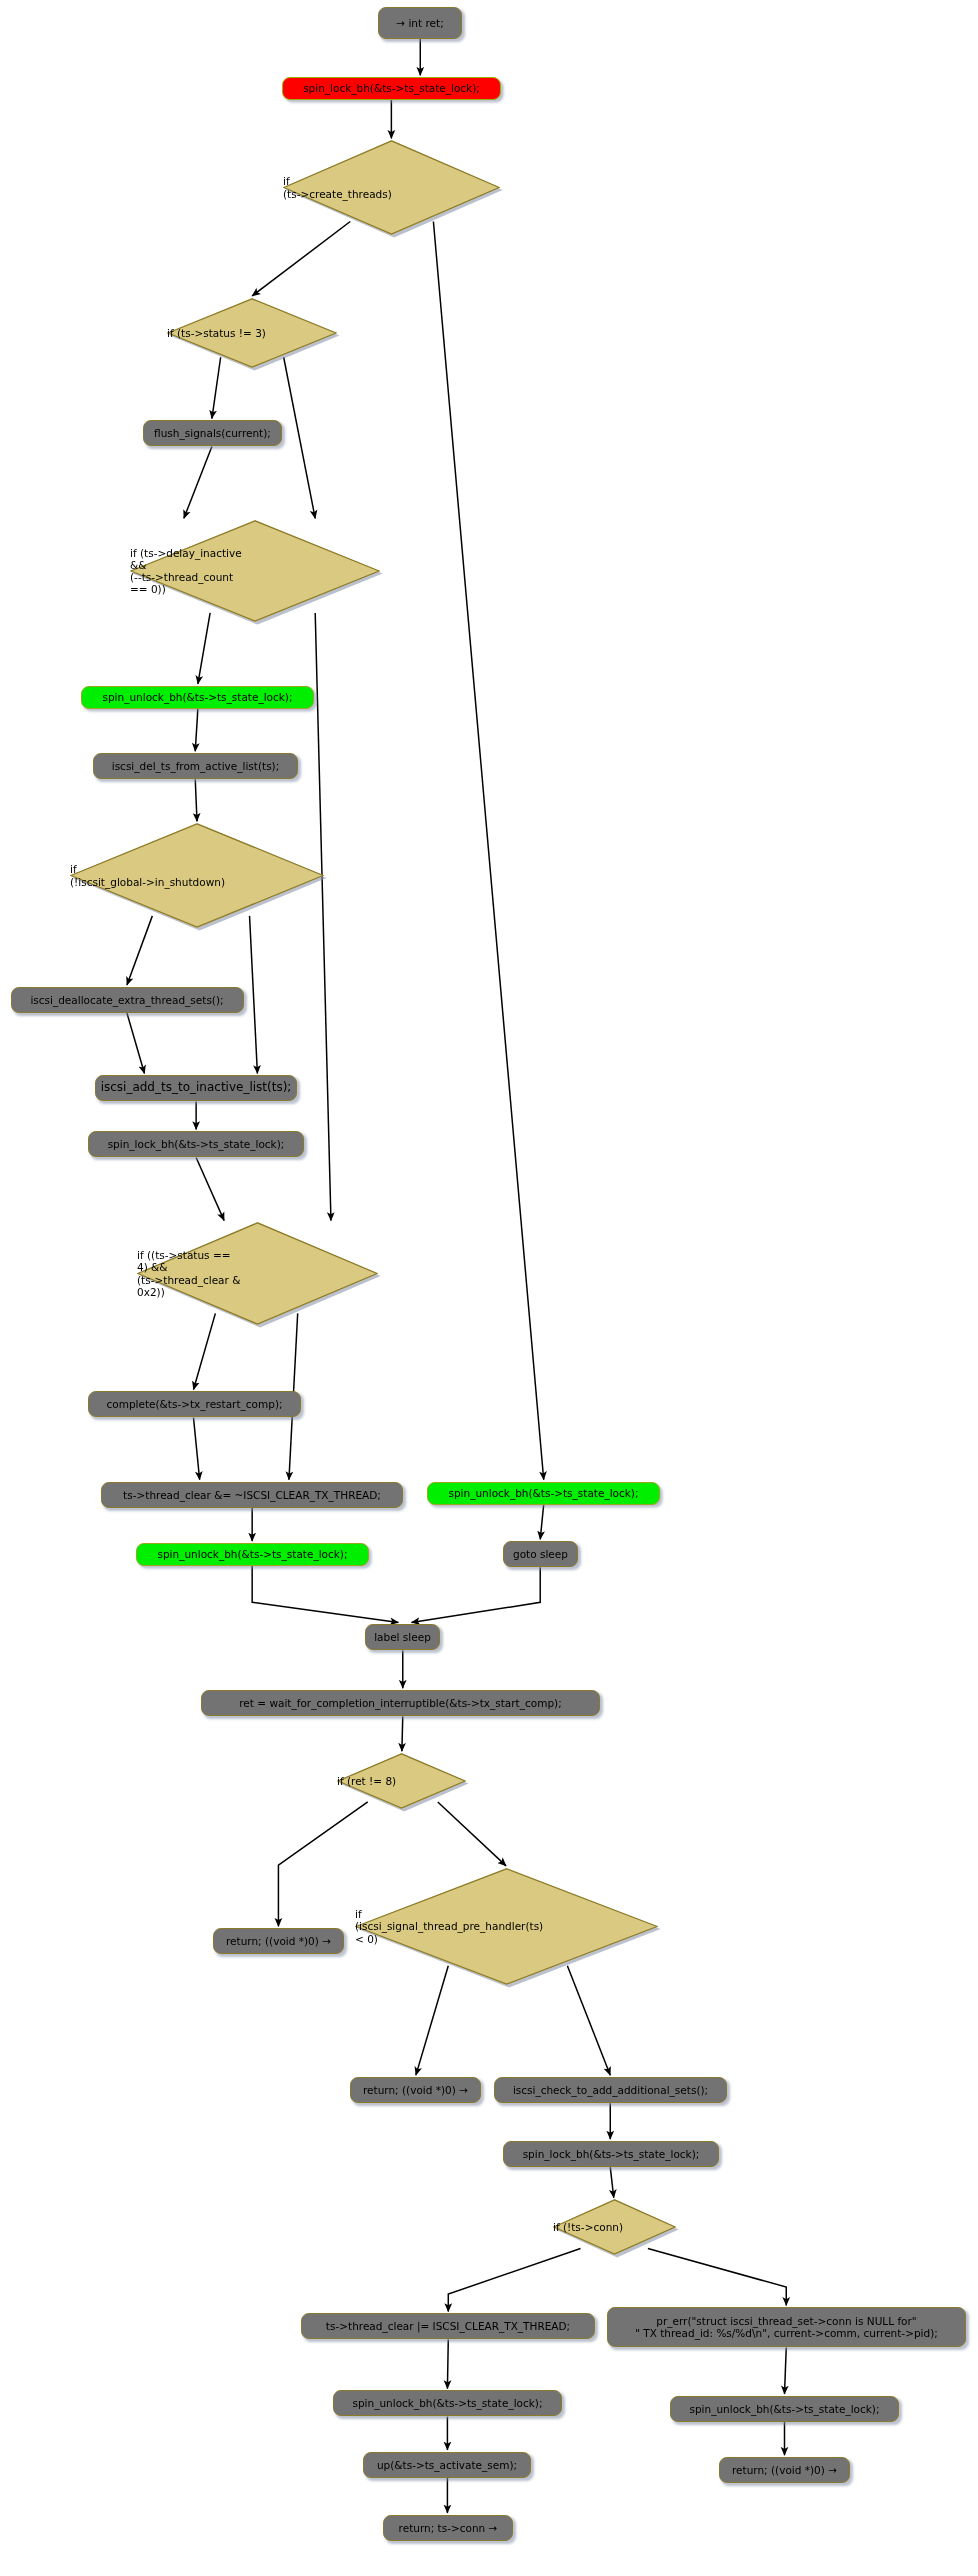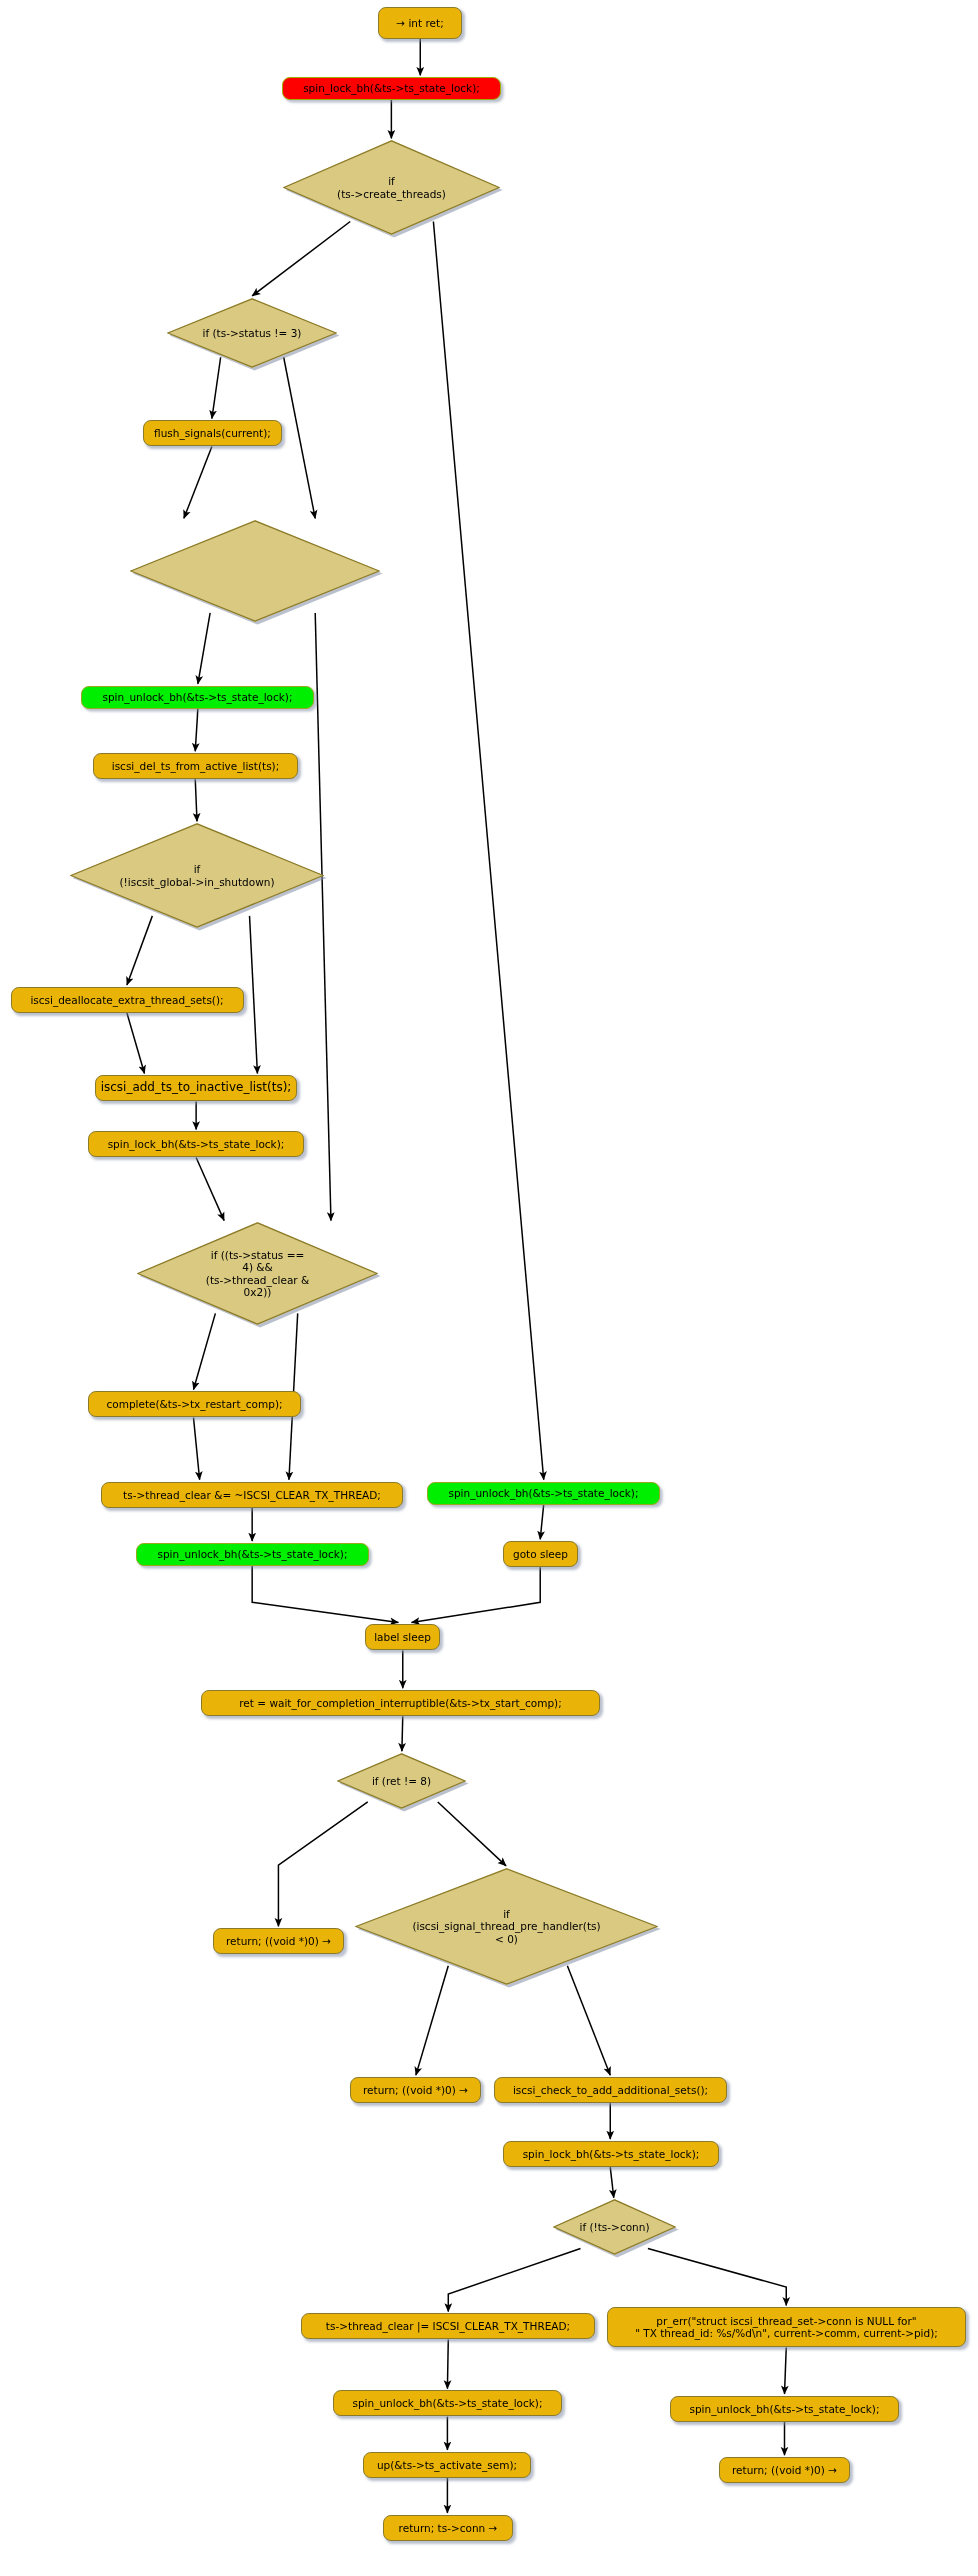--- a/index.html
+++ b/index.html
@@ -32,21 +32,21 @@
     align-items: center;
     justify-content: center;
     text-align: center;
     white-space: pre;
     line-height: 1.16;
     color: #000000;
   }
   .node.process {
     border: 1.3px solid #8a7a2a;
     border-radius: 7.9px;
-    background: #eab308;
+    background: #737373;
     box-shadow: 2.6px 2.6px 2.6px rgba(130,140,165,0.55);
     padding: 2.6px 7.9px;
   }
   .node.process.red {
     background: #ff0000;
     border-color: #a0b000;
   }
   .node.process.green {
     background: #00ee00;
     border-color: #9aa81e;
@@ -80,21 +80,21 @@
     position: absolute;
     left: 0;
     top: 0;
     width: 100%;
     height: 100%;
   }
   .node.decision .lbl {
     position: relative;
     z-index: 3;
     width: 100%;
-    text-align: center;
+    text-align: left;
   }
 </style>
 </head>
 <body>
 
 <div id="canvas">
   <svg id="edges" viewBox="0 0 1117 2942" preserveAspectRatio="none" xmlns="http://www.w3.org/2000/svg">
     <defs>
       <marker id="arrowhead" markerWidth="7" markerHeight="7" refX="5.6" refY="3" orient="auto" markerUnits="strokeWidth">
         <path d="M0,0.4 L6,3 L0,5.6 L1.4,3 Z" fill="#000000"></path>
@@ -147,21 +147,24 @@
       <div class="node decision" style="left: 283px; top: 140px; width: 217px; height: 95px; font-size: 10.5px;"><div class="diashadow"></div><div class="dia"></div><svg class="dia-outline" viewBox="0 0 248 108" preserveAspectRatio="none">
           <polygon points="124,1 247,54 124,107 1,54" fill="none" stroke="#8a7a2a" stroke-width="1.4"></polygon>
         </svg><span class="lbl">if
 (ts-&gt;create_threads)</span></div>
       <div class="node decision" style="left: 167px; top: 298px; width: 170px; height: 70px; font-size: 10.5px;"><div class="diashadow"></div><div class="dia"></div><svg class="dia-outline" viewBox="0 0 194 80" preserveAspectRatio="none">
           <polygon points="97,1 193,40 97,79 1,40" fill="none" stroke="#8a7a2a" stroke-width="1.4"></polygon>
         </svg><span class="lbl">if (ts-&gt;status != 3)</span></div>
       <div class="node process" style="left: 143px; top: 420px; width: 139px; height: 26px; font-size: 10.5px;"><span class="lbl">flush_signals(current);</span></div>
       <div class="node decision" style="left: 130px; top: 520px; width: 250px; height: 102px; font-size: 10.5px;"><div class="diashadow"></div><div class="dia"></div><svg class="dia-outline" viewBox="0 0 286 116" preserveAspectRatio="none">
           <polygon points="143,1 285,58 143,115 1,58" fill="none" stroke="#8a7a2a" stroke-width="1.4"></polygon>
-        </svg></div>
+        </svg><span class="lbl">if (ts-&gt;delay_inactive
+&amp;&amp;
+(--ts-&gt;thread_count
+== 0))</span></div>
       <div class="node process green" style="left: 81px; top: 686px; width: 233px; height: 23px; font-size: 10.5px;"><span class="lbl">spin_unlock_bh(&amp;ts-&gt;ts_state_lock);</span></div>
       <div class="node process" style="left: 93px; top: 753px; width: 205px; height: 26px; font-size: 10.5px;"><span class="lbl">iscsi_del_ts_from_active_list(ts);</span></div>
       <div class="node decision" style="left: 70px; top: 823px; width: 254px; height: 105px; font-size: 10.5px;"><div class="diashadow"></div><div class="dia"></div><svg class="dia-outline" viewBox="0 0 290 120" preserveAspectRatio="none">
           <polygon points="145,1 289,60 145,119 1,60" fill="none" stroke="#8a7a2a" stroke-width="1.4"></polygon>
         </svg><span class="lbl">if
 (!iscsit_global-&gt;in_shutdown)</span></div>
       <div class="node process" style="left: 10.5px; top: 987px; width: 233px; height: 26px; font-size: 10.5px;"><span class="lbl">iscsi_deallocate_extra_thread_sets();</span></div>
       <div class="node process" style="left: 95px; top: 1075px; width: 202px; height: 26px; font-size: 12px;"><span class="lbl">iscsi_add_ts_to_inactive_list(ts);</span></div>
       <div class="node process" style="left: 88px; top: 1131px; width: 216px; height: 26px; font-size: 10.5px;"><span class="lbl">spin_lock_bh(&amp;ts-&gt;ts_state_lock);</span></div>
       <div class="node decision" style="left: 137px; top: 1222px; width: 241px; height: 103px; font-size: 10.5px;"><div class="diashadow"></div><div class="dia"></div><svg class="dia-outline" viewBox="0 0 275 118" preserveAspectRatio="none">

